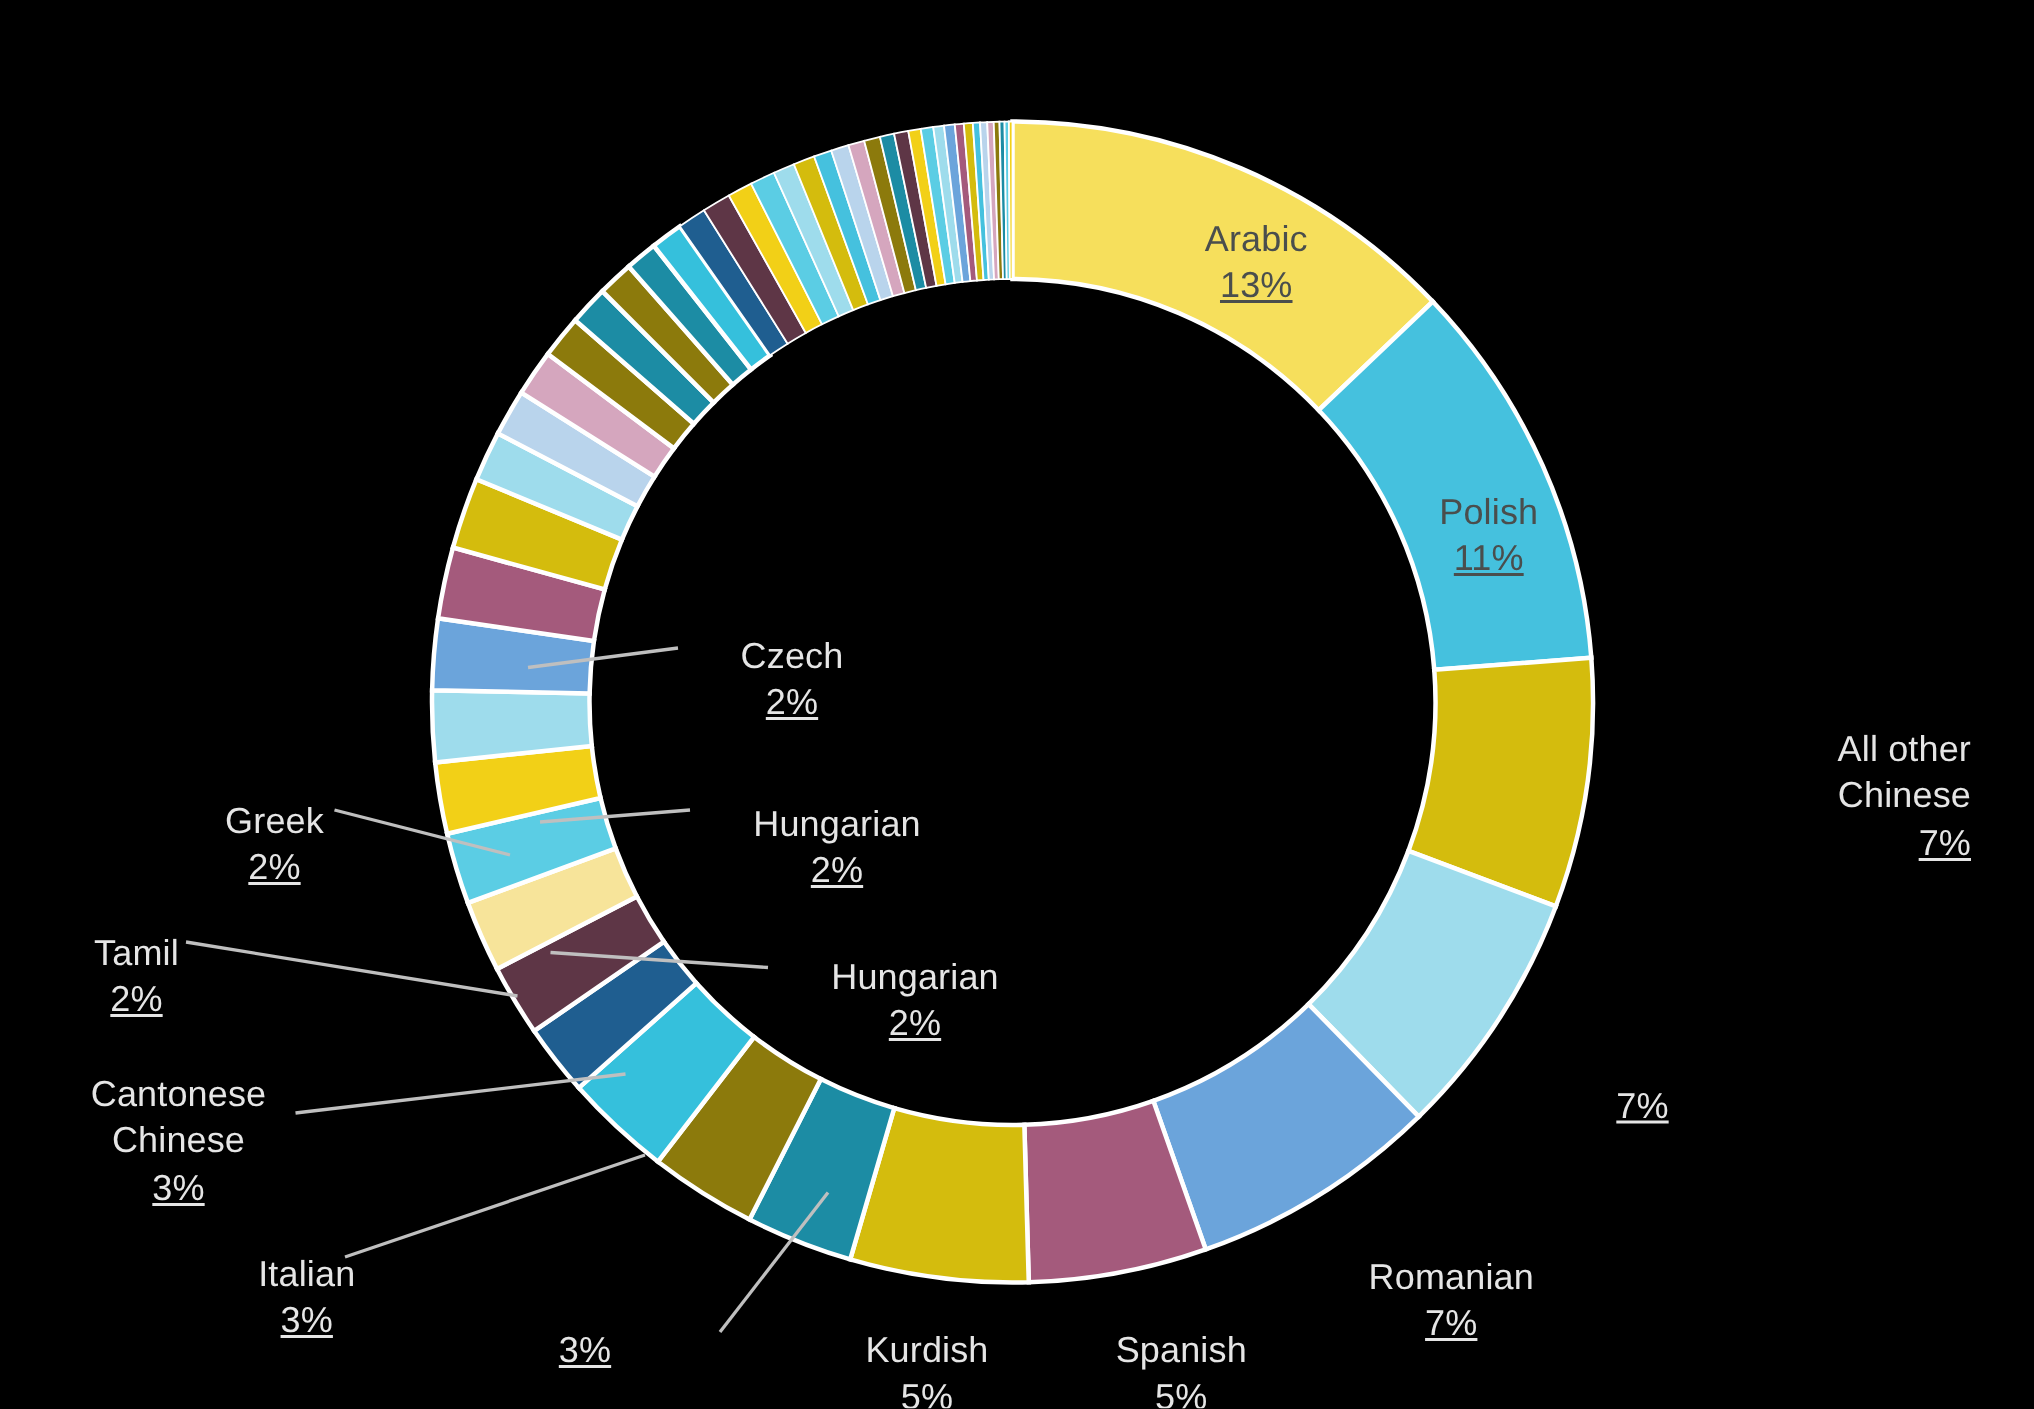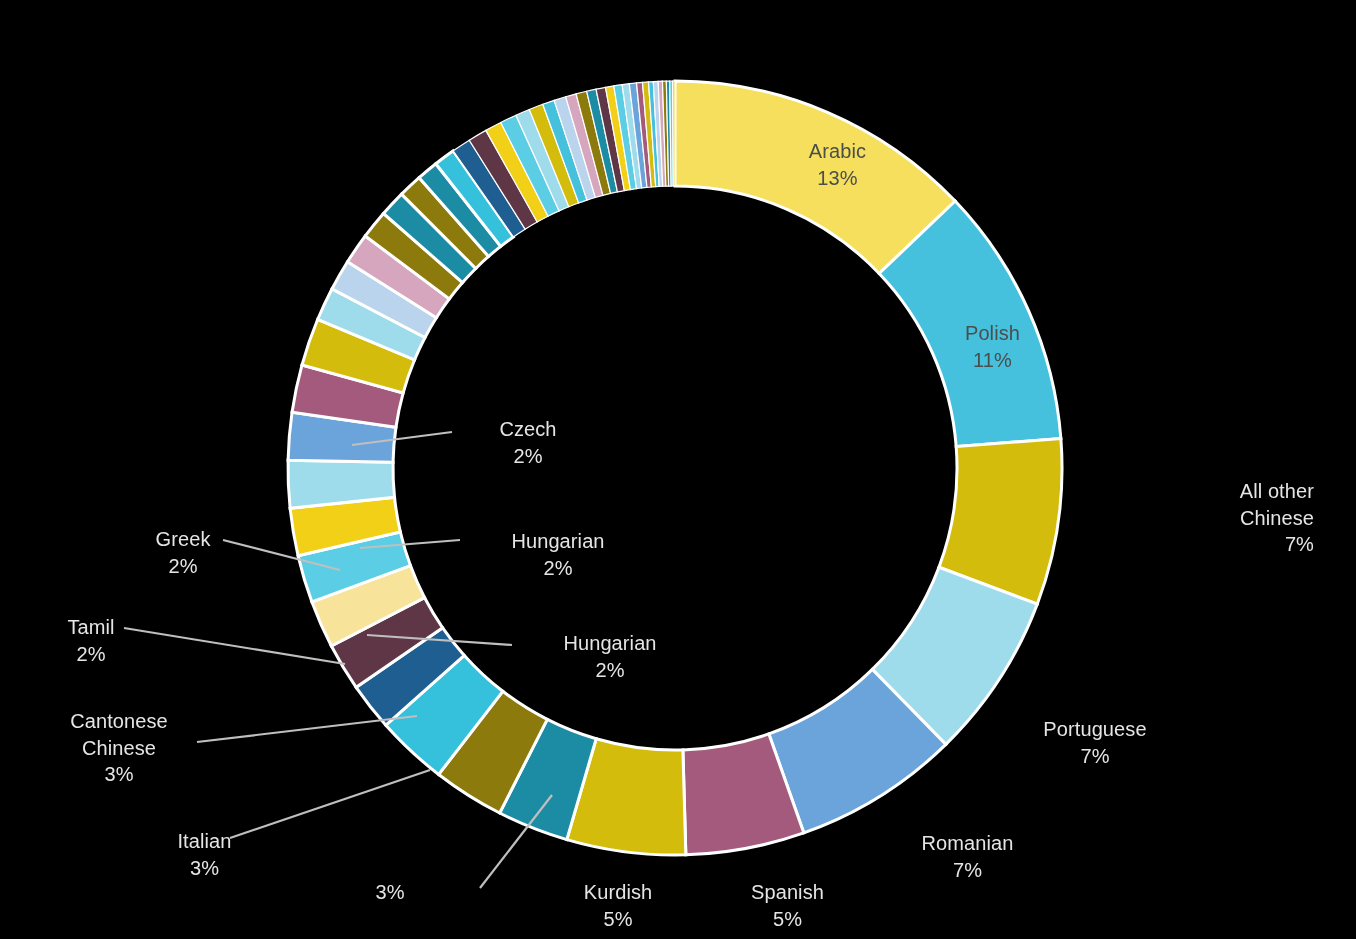--- a/index.html
+++ b/index.html
@@ -21,27 +21,27 @@
     left: 0;
     top: 0;
     width: 1356px;
     height: 939px;
     display: block;
   }
   .label {
     position: absolute;
     color: #5A5F5E;
     font-family: "Liberation Sans", sans-serif;
-    font-size: 20px;
+    font-size: 24px;
     line-height: 1.32;
     text-align: center;
     white-space: pre-line;
     letter-spacing: 0.1px;
   }
-  .label .pct { display: block; }
+  .label .pct { display: block; text-decoration: underline; }
   .label.outside { color: #e5e5e5; }
   .label.inside  { color: #4A4E4D; }
 </style>
 </head>
 <body>
 
 <div id="chart-root">
 
   <svg id="donut-svg" viewBox="0 0 1356 939">
     <g id="slices-group">
@@ -128,21 +128,20 @@
     <span class="pct">11%</span>
   </div>
 
   <div class="label outside" style="left:1114px; top:452px; width:200px;text-align:right;">
     <span>All other
 Chinese</span>
     <span class="pct">7%</span>
   </div>
 
   <div class="label outside" style="left:1000px; top:690px; width:190px;">
-    <span>Portuguese</span>
     <span class="pct">7%</span>
   </div>
 
   <div class="label outside" style="left:880px; top:804px; width:175px;">
     <span>Romanian</span>
     <span class="pct">7%</span>
   </div>
 
   <div class="label outside" style="left:705px; top:853px; width:165px;">
     <span>Spanish</span>

